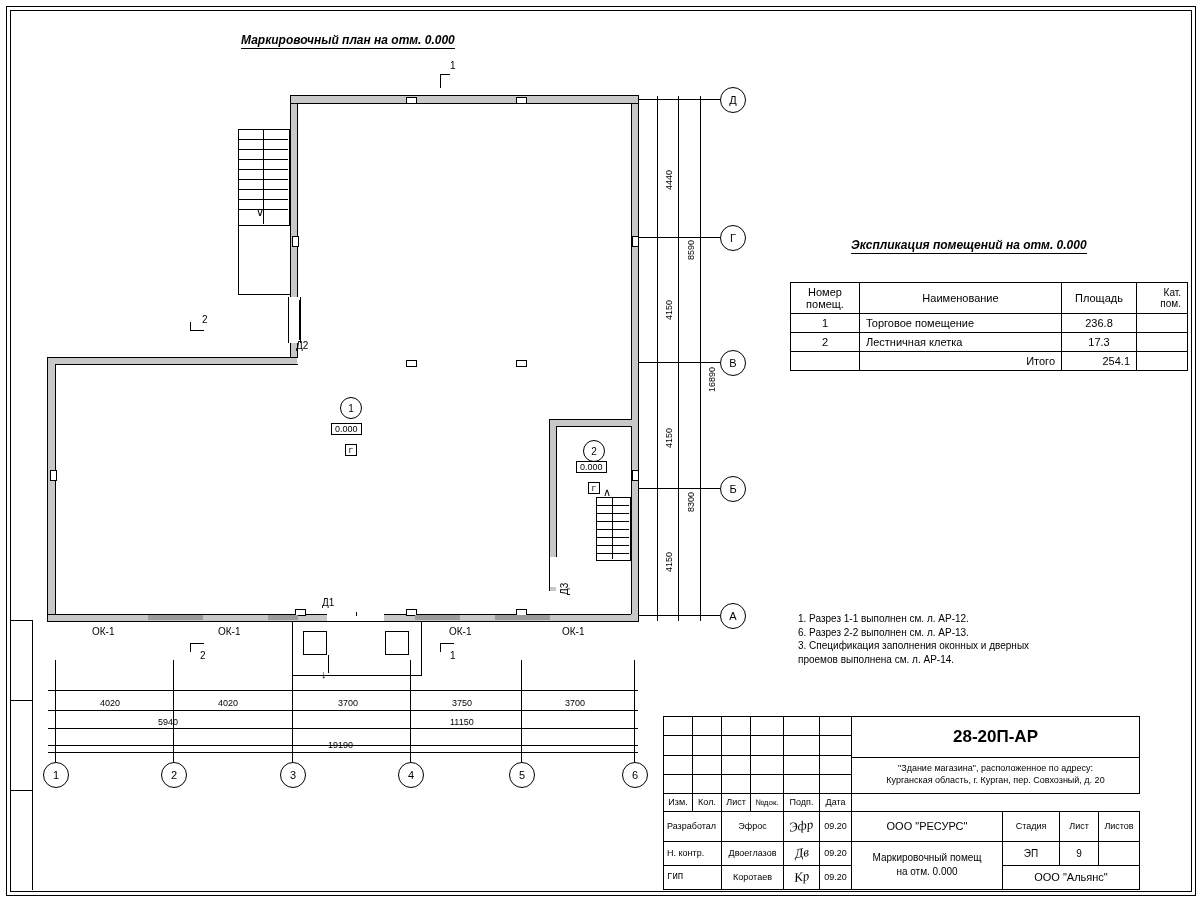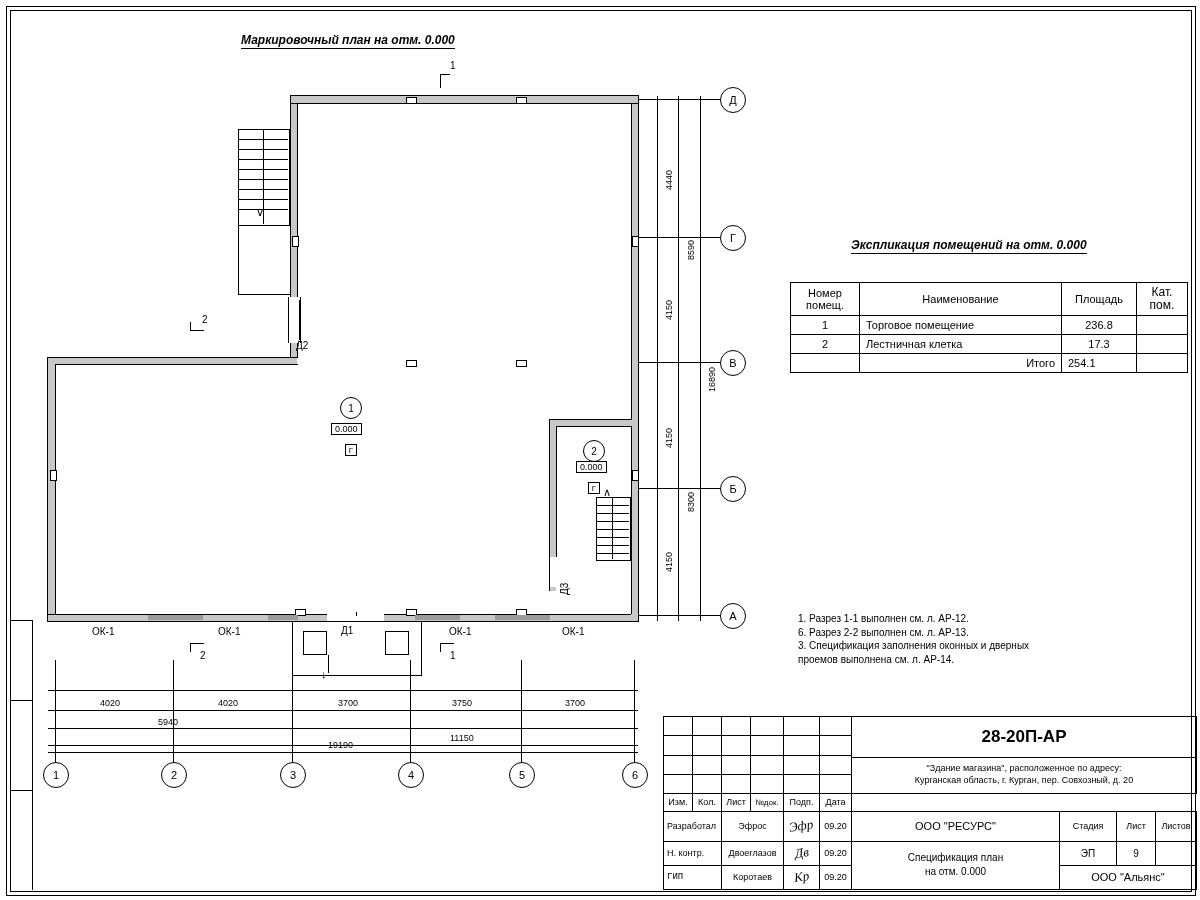--- a/index.html
+++ b/index.html
@@ -23,21 +23,21 @@
        width:10px;height:10px;display:flex;align-items:center;justify-content:center;}
   .dimtxt{position:absolute;font-size:9px;}
   .vdim{position:absolute;font-size:9px;transform-origin:0 0;transform:rotate(-90deg);white-space:nowrap;}
   .lbl{position:absolute;font-size:10px;}
   .vlbl{position:absolute;font-size:10px;transform-origin:0 0;transform:rotate(-90deg);white-space:nowrap;}
   
   table{border-collapse:collapse;}
   .exp-table{position:absolute;left:790px;top:282px;width:398px;font-size:11px;}
   .exp-table td,.exp-table th{border:1px solid #000;padding:3px 6px;font-weight:normal;}
   .notes{position:absolute;font-size:10px;line-height:1.35;}
-  .stamp{position:absolute;left:663px;top:716px;width:534px;height:174px;}
+  .stamp{position:absolute;left:663px;top:716px;width:477px;height:174px;}
   .stamp table{width:100%;height:100%;font-size:9px;}
   .stamp td{border:1px solid #000;text-align:center;vertical-align:middle;padding:1px 2px;}
   .sig{font-family:"Liberation Serif",serif;font-style:italic;font-size:13px;transform:rotate(-8deg);display:inline-block;}
   .openw{position:absolute;background:#9a9a9a;}
   .stair-box{position:absolute;border:1px solid #000;background:#fff;}
   .arrowdn{position:absolute;font-size:11px;}
 </style>
 </head>
 <body>
 
@@ -129,21 +129,21 @@
   <div class="lbl" style="left:296px;top:314px;margin-top:26px;">Д2</div>
 
   <div class="abs" style="left:549px;top:557px;width:8px;height:30px;background:#fff;"></div>
   <div class="vlbl" style="left:559px;top:595px;">Д3</div>
   <div class="ln" style="left:549px;top:557px;width:1px;height:30px;"></div>
 
   <div class="abs" style="left:292px;top:621px;width:128px;height:53px;border:1px solid #000;background:#fff;"></div>
   <div class="abs" style="left:303px;top:631px;width:22px;height:22px;border:1px solid #000;"></div>
   <div class="abs" style="left:385px;top:631px;width:22px;height:22px;border:1px solid #000;"></div>
   <div class="abs" style="left:327px;top:614px;width:57px;height:7px;background:#fff;"></div>
-  <div class="lbl" style="left:341px;top:597px;margin-top:28px;">Д1</div>
+  <div class="lbl" style="left:322px;top:597px;">Д1</div>
   <div class="ln" style="left:356px;top:612px;width:1px;height:4px;"></div>
   <div class="arrowdn" style="left:321px;top:668px;">↓</div>
   <div class="ln" style="left:328px;top:655px;width:1px;height:18px;"></div>
 
   <div class="openw" style="left:148px;top:615px;width:55px;height:5px;"></div>
   <div class="openw" style="left:268px;top:615px;width:30px;height:5px;"></div>
   <div class="openw" style="left:415px;top:615px;width:45px;height:5px;"></div>
   <div class="openw" style="left:495px;top:615px;width:55px;height:5px;"></div>
   <div class="lbl" style="left:92px;top:626px;">ОК-1</div>
   <div class="lbl" style="left:218px;top:626px;">ОК-1</div>
@@ -207,58 +207,58 @@
   <div class="ln" style="left:410px;top:660px;width:1px;height:102px;"></div>
   <div class="ln" style="left:521px;top:660px;width:1px;height:102px;"></div>
   <div class="ln" style="left:634px;top:660px;width:1px;height:102px;"></div>
 
   <div class="dimtxt" style="left:100px;top:698px;">4020</div>
   <div class="dimtxt" style="left:218px;top:698px;">4020</div>
   <div class="dimtxt" style="left:338px;top:698px;">3700</div>
   <div class="dimtxt" style="left:452px;top:698px;">3750</div>
   <div class="dimtxt" style="left:565px;top:698px;">3700</div>
   <div class="dimtxt" style="left:158px;top:717px;">5940</div>
-  <div class="dimtxt" style="left:450px;top:717px;margin-top:16px;">11150</div>
+  <div class="dimtxt" style="left:450px;top:717px;">11150</div>
   <div class="dimtxt" style="left:328px;top:740px;">19190</div>
 
   <div class="axc" style="left:43px;top:762px;">1</div>
   <div class="axc" style="left:161px;top:762px;">2</div>
   <div class="axc" style="left:280px;top:762px;">3</div>
   <div class="axc" style="left:398px;top:762px;">4</div>
   <div class="axc" style="left:509px;top:762px;">5</div>
   <div class="axc" style="left:622px;top:762px;">6</div>
 
   <div class="abs ttl-it underline" style="left:851px;top:238px;">Экспликация помещений на отм. 0.000</div>
 
   <table class="exp-table">
     <tbody>
         <tr>
       <th style="width:56px;text-align:center;line-height:1.1;">
         <span>Номер помещ.</span>
       </th>
       <th style="text-align:center;">Наименование</th>
       <th style="width:62px;text-align:center;">Площадь</th>
-      <th style="width:38px;text-align:center;line-height:1.1;font-size:12px;margin-top:33px;">Кат. пом.</th>
+      <th style="width:38px;text-align:right;line-height:1.1;font-size:10px;margin-top:33px;">Кат. пом.</th>
     </tr>
     <tr>
       <td style="text-align:center;">1</td>
       <td>Торговое помещение</td>
       <td style="text-align:center;">236.8</td>
       <td></td>
     </tr>
     <tr>
       <td style="text-align:center;">2</td>
       <td>Лестничная клетка</td>
       <td style="text-align:center;">17.3</td>
       <td></td>
     </tr>
     <tr>
       <td>&nbsp;</td>
       <td style="text-align:right;">Итого</td>
-      <td style="text-align:left;margin-top:29px;">254.1</td>
+      <td style="text-align:right;margin-top:29px;">254.1</td>
       <td></td>
     </tr>
   </tbody>
     </table>
 
   <div class="notes" style="left:798px;top:612px;width:330px;">
     <div>1. Разрез 1-1 выполнен см. л. АР-12.</div>
     <div>6. Разрез 2-2 выполнен см. л. АР-13.</div>
     <div>3. Спецификация заполнения оконных и дверных</div>
     <div>    проемов выполнена см. л. АР-14.</div>
@@ -327,21 +327,21 @@
         <td style="width:52px;font-size:9px;">Стадия</td>
         <td style="width:34px;font-size:9px;">Лист</td>
         <td style="width:36px;font-size:9px;">Листов</td>
       </tr>
       <tr>
         <td colspan="2" style="height:20px;font-size:9px;text-align:left;padding-left:3px;">Н. контр.</td>
         <td colspan="2" style="font-size:9px;">Двоеглазов</td>
         <td><span class="sig">Дв</span></td>
         <td style="font-size:9px;">09.20</td>
         <td colspan="2" rowspan="2" style="font-size:10px;line-height:1.4;">
-          <div>Спецификация план</div>
+          <div>Маркировочный помещ</div>
           <div>на отм. 0.000</div>
         </td>
         <td style="font-size:10px;">ЭП</td>
         <td style="font-size:10px;">9</td>
         <td style="font-size:10px;"></td>
       </tr>
       <tr>
         <td colspan="2" style="height:20px;font-size:9px;text-align:left;padding-left:3px;font-family:Liberation Mono, monospace;">ГИП</td>
         <td colspan="2" style="font-size:9px;">Коротаев</td>
         <td><span class="sig">Кр</span></td>

